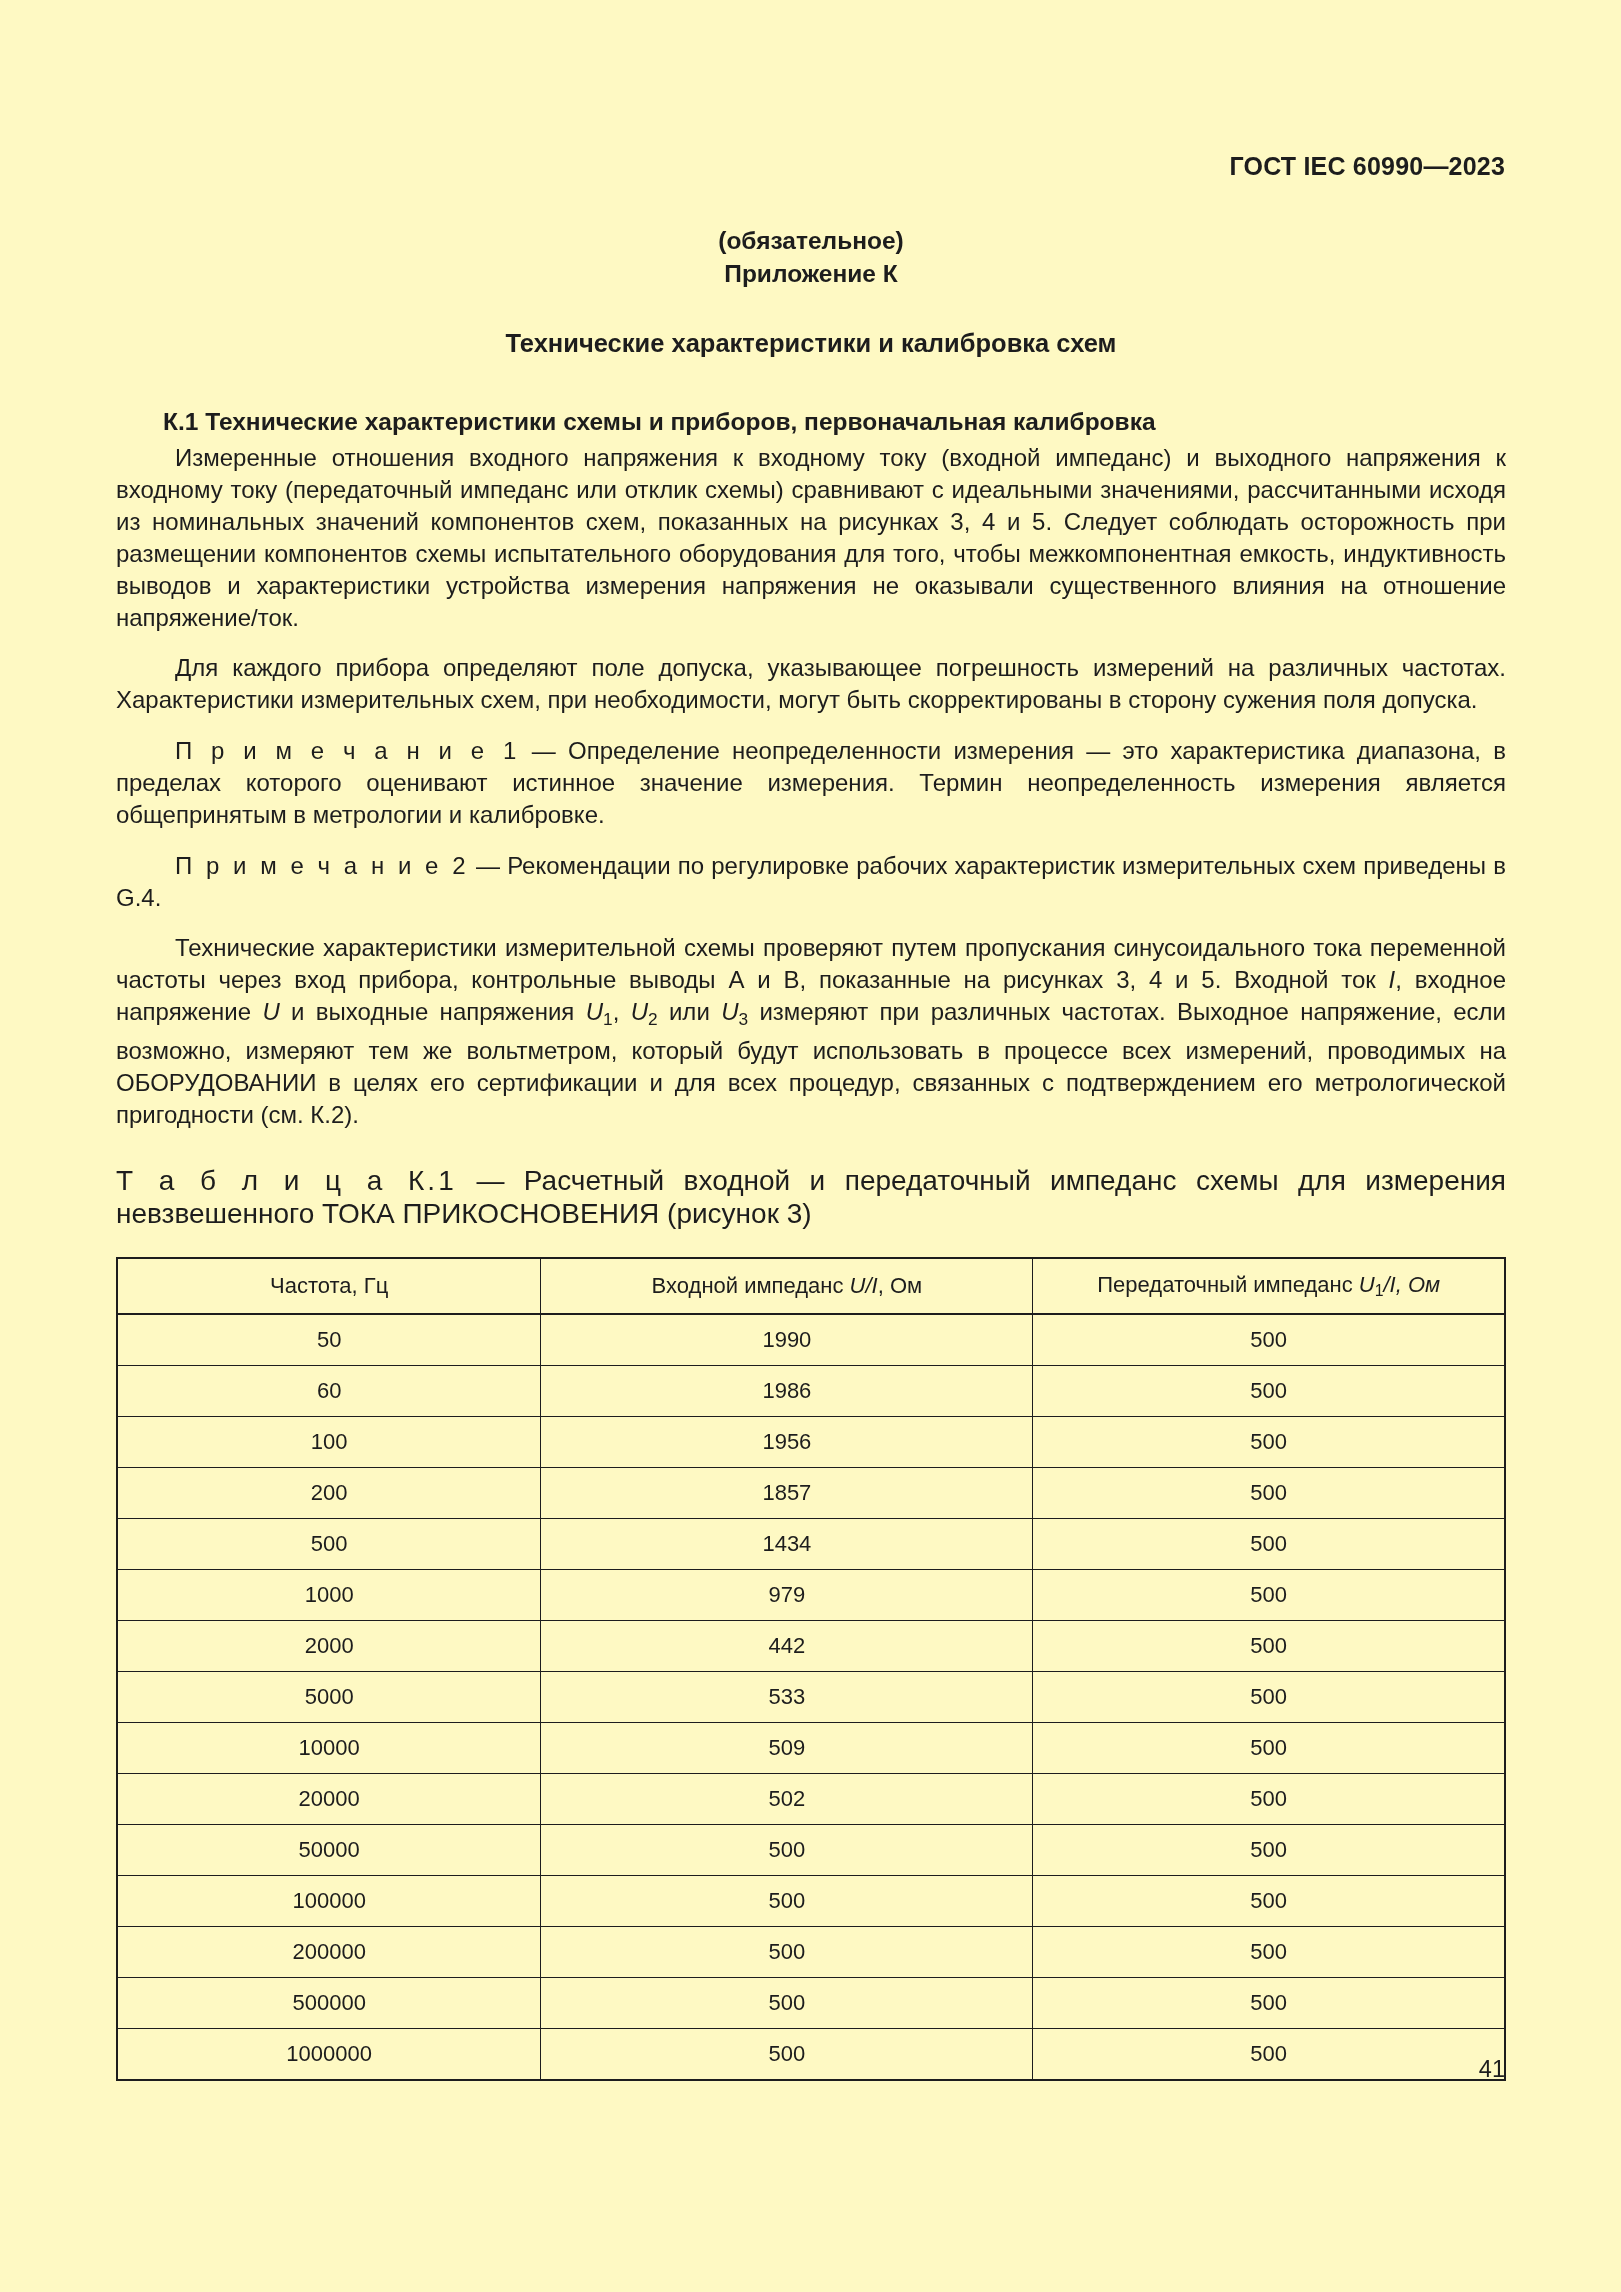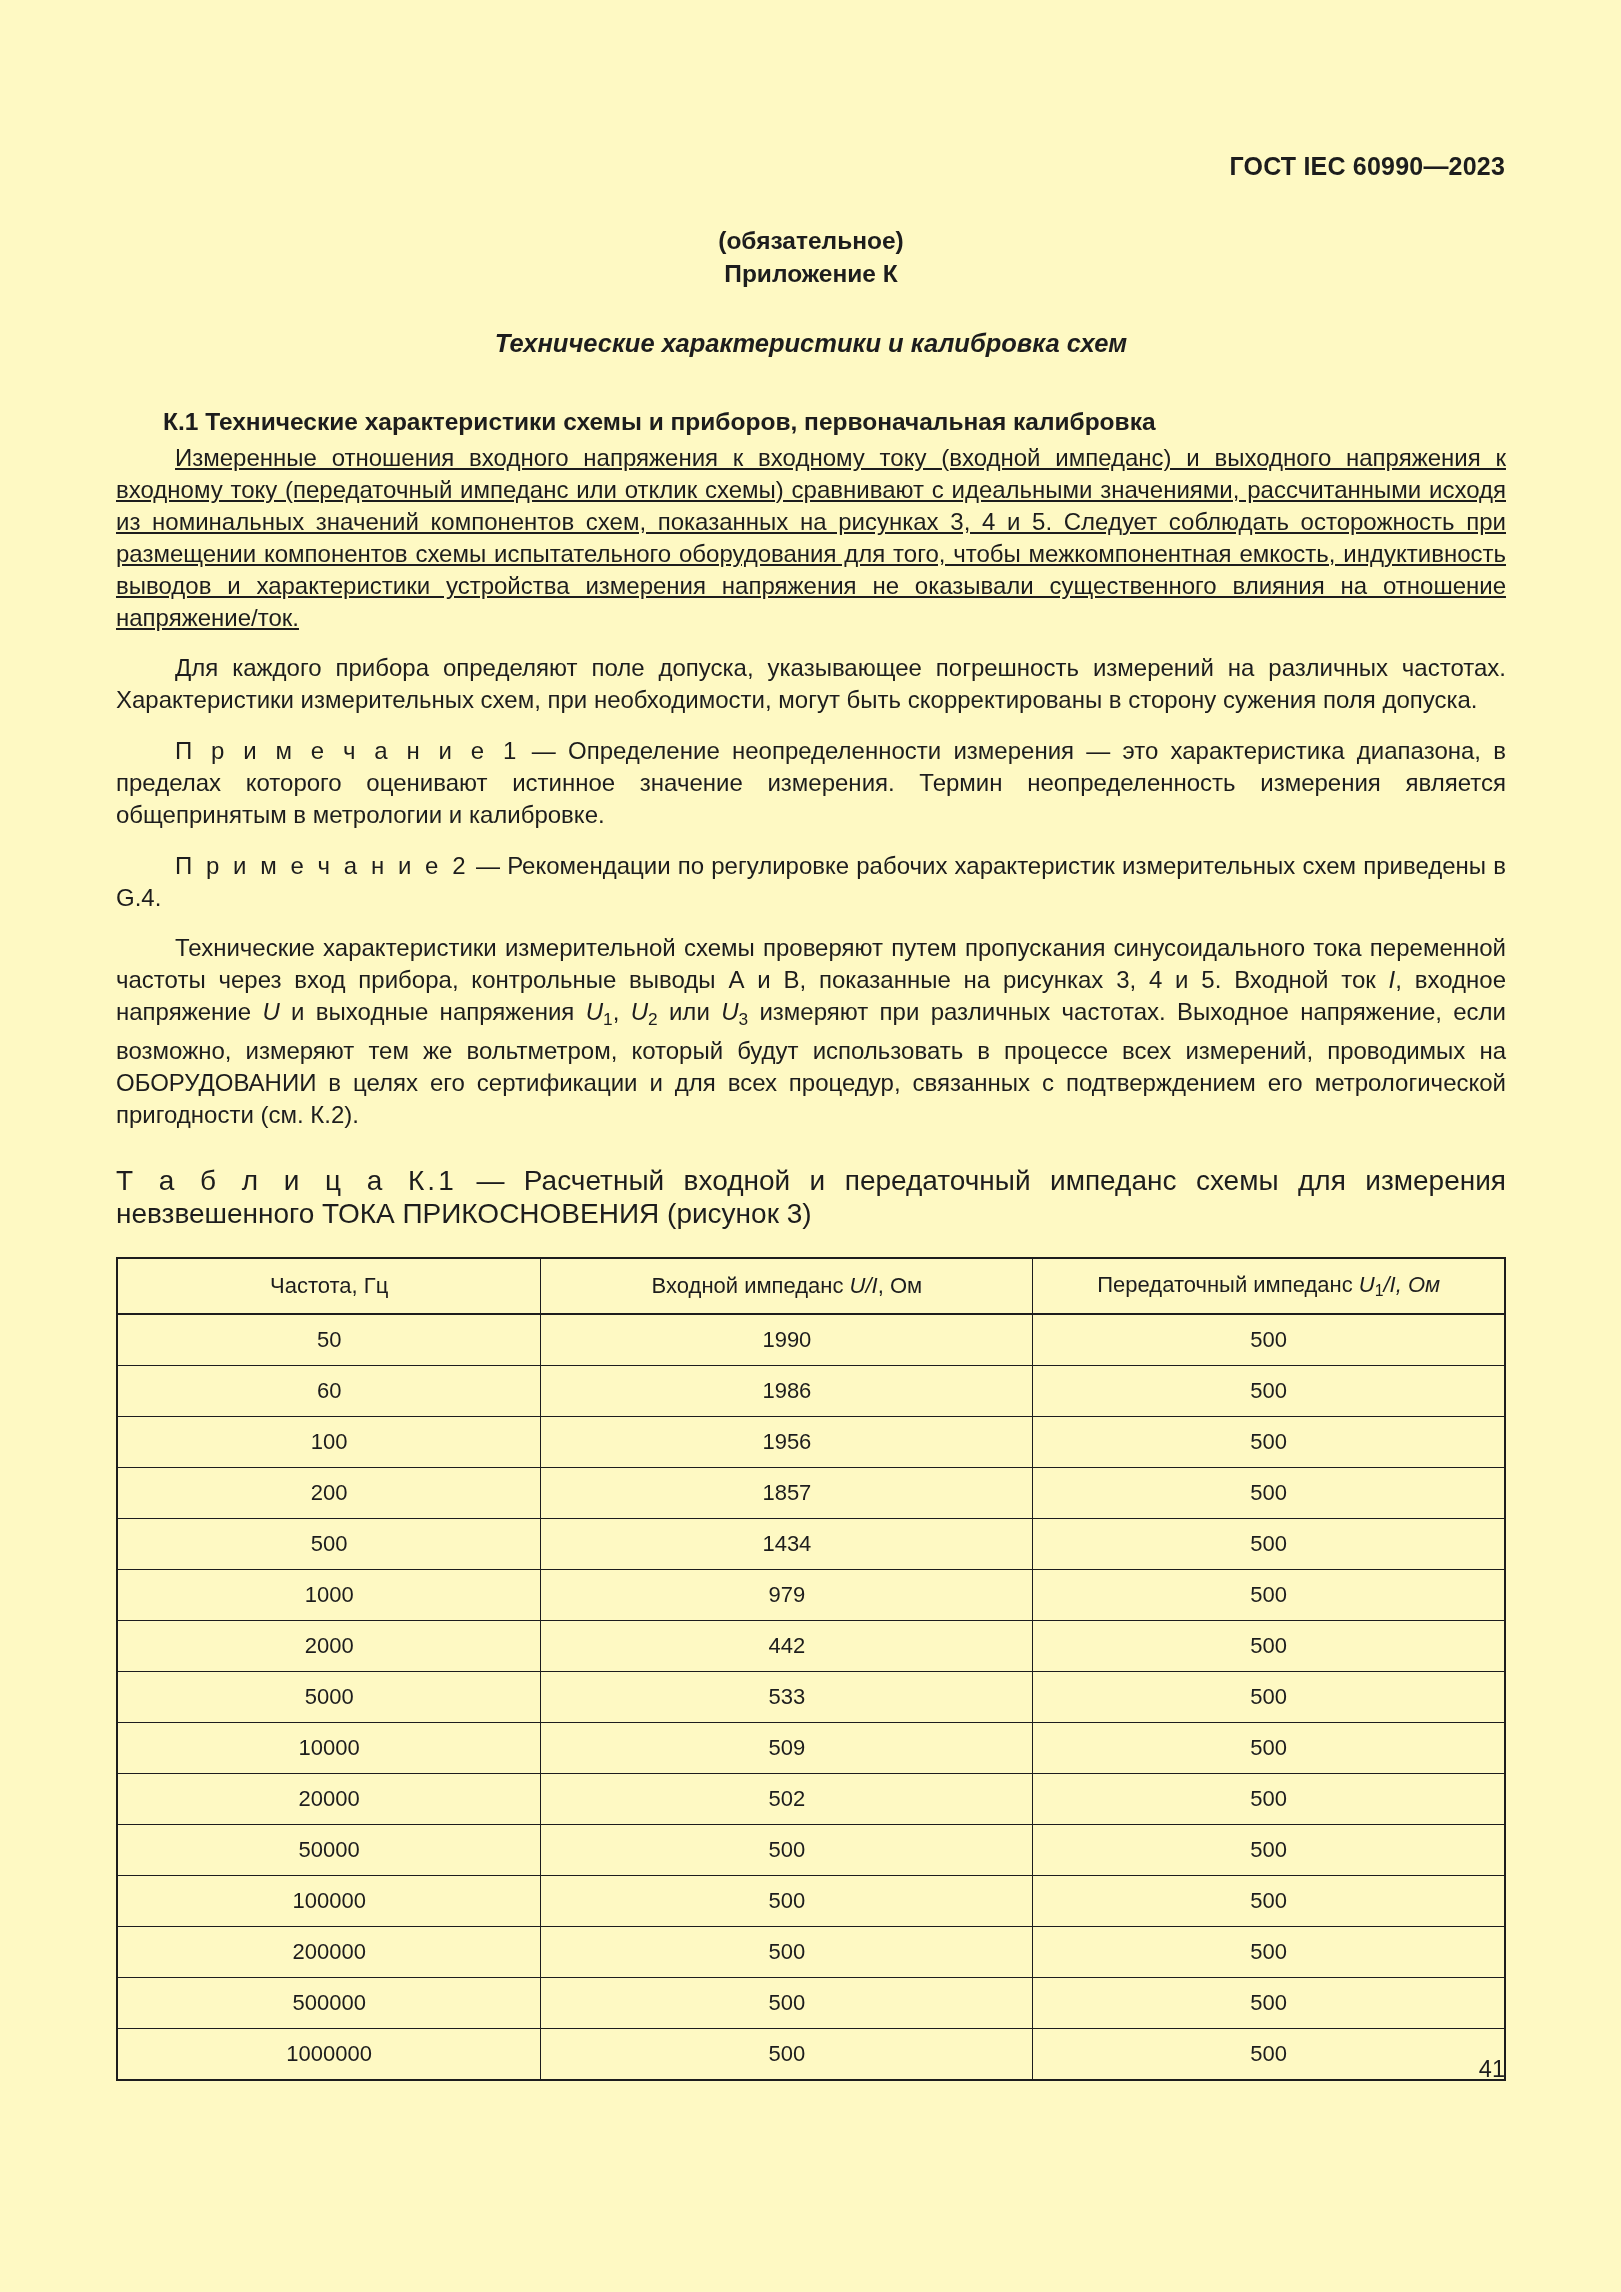--- a/index.html
+++ b/index.html
@@ -51,41 +51,40 @@
     line-height: 33px;
   }
   .annex-line.second { margin-top: 1px; }
 
   .doc-title {
     text-align: center;
     font-size: 25.5px;
     font-weight: bold;
     margin-top: 37px;
     line-height: 33px;
-    font-style: italic;
   }
 
   .clause-heading {
     font-size: 24.5px;
     font-weight: bold;
     margin-top: 46px;
     padding-left: 47px;
     line-height: 32px;
   }
 
   p.body {
     font-size: 24px;
     line-height: 32px;
     text-align: justify;
     margin: 0;
     text-indent: 59px;
     hyphens: none;
   }
   p.body.gap { margin-top: 18.6px; }
-  p.body.tight { margin-top: 3.9px; text-decoration: underline; }
+  p.body.tight { margin-top: 3.9px; }
 
   .note-lead {
     letter-spacing: 3.3px;
   }
 
   i.var {
     font-style: italic;
   }
   sub {
     font-size: 0.72em;

